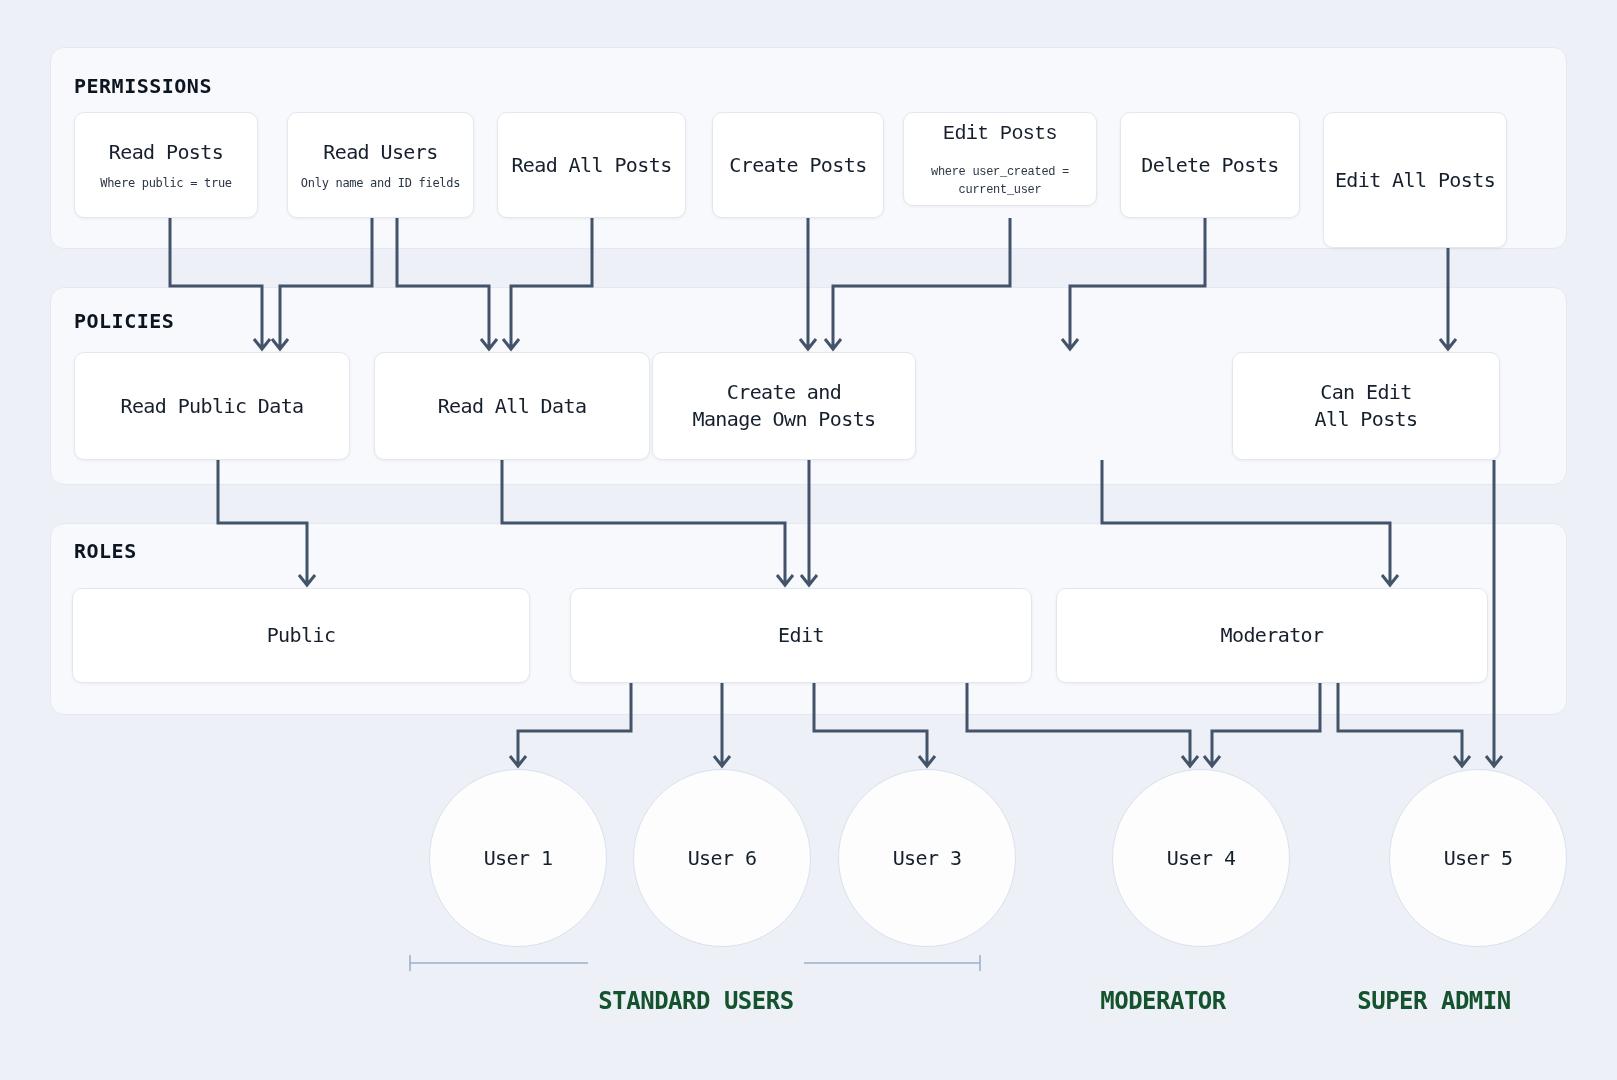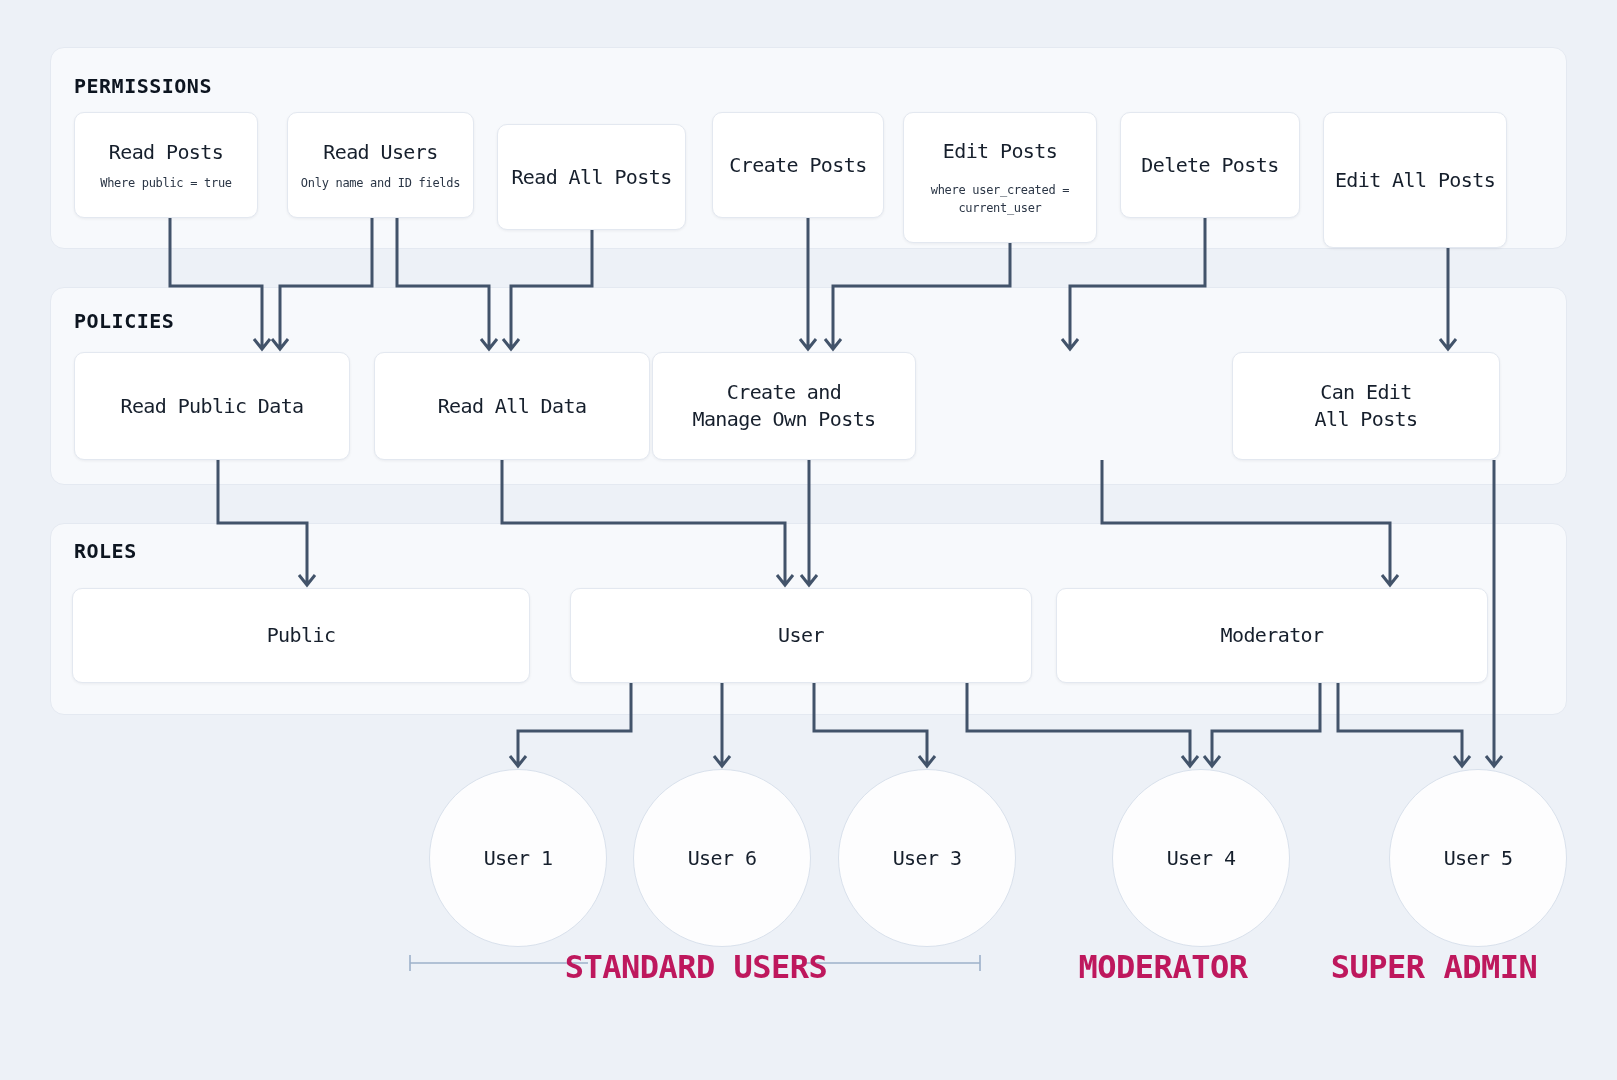--- a/index.html
+++ b/index.html
@@ -64,25 +64,26 @@
     background:#fdfdfe;
     border:1px solid #d9e1ec;
     box-sizing:border-box;
     display:flex;
     align-items:center;
     justify-content:center;
   }
   .group-label{
     position:absolute;
     transform:translateX(-50%);
-    font-size:32px;
+    font-size:24px;
     font-weight:700;
     letter-spacing:-0.5px;
-    color:#be185d;
+    color:#14532d;
     white-space:nowrap;
+    margin-top:39px;
   }
   #edge-layer{
     position:absolute;
     left:0;top:0;
     pointer-events:none;
   }
   #edge-layer path{
     fill:none;
     stroke:#42536a;
     stroke-width:3;
@@ -134,27 +135,27 @@
   <div class="section-title" style="left:74px;top:539px;">ROLES</div>
 
   <div class="node" style="left:74px;top:112px;width:184px;height:106px;">
     <span class="node-label">Read Posts</span>
     <span class="node-sublabel">Where public = true</span>
   </div>
   <div class="node" style="left:287px;top:112px;width:187px;height:106px;">
     <span class="node-label">Read Users</span>
     <span class="node-sublabel">Only name and ID fields</span>
   </div>
-  <div class="node" style="left:497px;top:112px;width:189px;height:106px;margin-top:12px;">
+  <div class="node" style="left:497px;top:112px;width:189px;height:106px;">
     <span class="node-label">Read All Posts</span>
   </div>
   <div class="node" style="left:712px;top:112px;width:172px;height:106px;">
     <span class="node-label">Create Posts</span>
   </div>
-  <div class="node" style="left:903px;top:112px;width:194px;height:131px;gap:16px;">
+  <div class="node" style="left:903px;top:112px;width:194px;height:94px;gap:16px;font-family:Liberation Mono, monospace;">
     <span class="node-label">Edit Posts</span>
     <span class="node-sublabel">where user_created =
 current_user</span>
   </div>
   <div class="node" style="left:1120px;top:112px;width:180px;height:106px;">
     <span class="node-label">Delete Posts</span>
   </div>
   <div class="node" style="left:1323px;top:112px;width:184px;height:136px;">
     <span class="node-label">Edit All Posts</span>
   </div>
@@ -171,21 +172,21 @@
   </div>
   <div class="node" style="left:1232px;top:352px;width:268px;height:108px;">
     <span class="node-label">Can Edit
 All Posts</span>
   </div>
 
   <div class="node" style="left:72px;top:588px;width:458px;height:95px;">
     <span class="node-label">Public</span>
   </div>
   <div class="node" style="left:570px;top:588px;width:462px;height:95px;">
-    <span class="node-label">User</span>
+    <span class="node-label">Edit</span>
   </div>
   <div class="node" style="left:1056px;top:588px;width:432px;height:95px;">
     <span class="node-label">Moderator</span>
   </div>
 
   <div class="user-circle" style="left:429px;top:769px;">
     <span class="node-label">User 1</span>
   </div>
   <div class="user-circle" style="left:633px;top:769px;">
     <span class="node-label">User 6</span>

